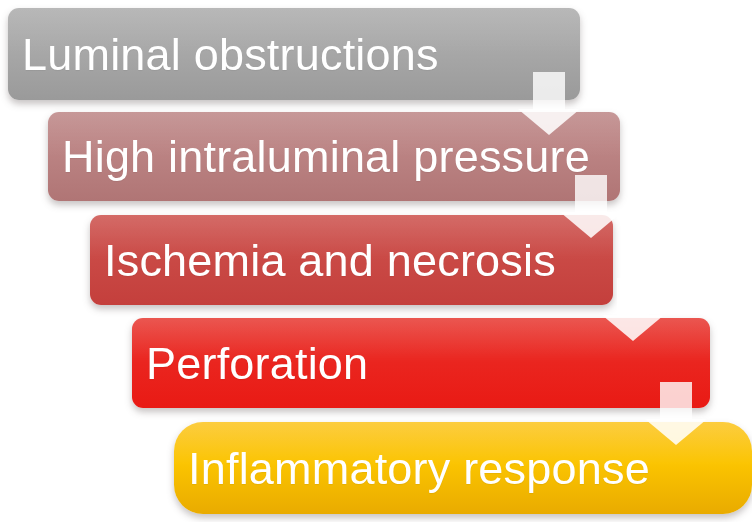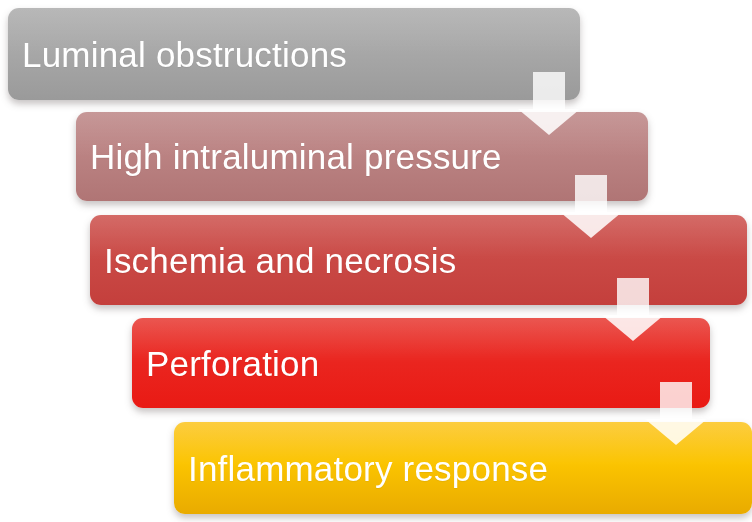--- a/index.html
+++ b/index.html
@@ -39,39 +39,39 @@
     height: 50%;
     background: linear-gradient(to bottom, rgba(255,255,255,0.10), rgba(255,255,255,0));
     pointer-events: none;
   }
 
   .flow-step .step-label {
     position: relative;
     z-index: 2;
     color: #ffffff;
     font-family: "Liberation Sans", sans-serif;
-    font-size: 35px;
+    font-size: 45px;
     font-weight: 300;
     letter-spacing: 0.2px;
     line-height: 1;
     padding-left: 14px;
     white-space: nowrap;
     text-shadow: 0 1px 1px rgba(0,0,0,0.06);
   }
 
   
   #step-1 { left: 8px;   top: 8px;   width: 572px; height: 92px; }
   #step-2 { left: 48px;  top: 112px; width: 572px; height: 89px; }
-  #step-3 { left: 90px;  top: 215px; width: 657px; height: 90px; }
+  #step-3 { left: 90px;  top: 215px; width: 523px; height: 90px; }
   #step-4 { left: 132px; top: 318px; width: 578px; height: 90px; }
-  #step-5 { left: 174px; top: 422px; width: 578px; height: 92px; }
+  #step-5 { left: 174px; top: 422px; width: 578px; height: 92px; border-radius: 29px; }
 
   
   #step-1 { background: linear-gradient(to bottom, #b0b0b0 0%, #a8a8a8 45%, #9a9a9a 100%); }
-  #step-2 { background: linear-gradient(to bottom, #c08c8c 0%, #bb8383 45%, #b07575 100%); margin-left: 28px; }
+  #step-2 { background: linear-gradient(to bottom, #c08c8c 0%, #bb8383 45%, #b07575 100%); }
   #step-3 { background: linear-gradient(to bottom, #cf5a56 0%, #ca4a46 45%, #c43f3c 100%); }
   #step-4 { background: linear-gradient(to bottom, #e8433c 0%, #ea2620 45%, #e91a14 100%); }
   #step-5 { background: linear-gradient(to bottom, #fcc72a 0%, #fbc400 45%, #e9ab00 100%); }
 
   
   .flow-arrow {
     position: absolute;
     z-index: 5;
     pointer-events: none;
   }

